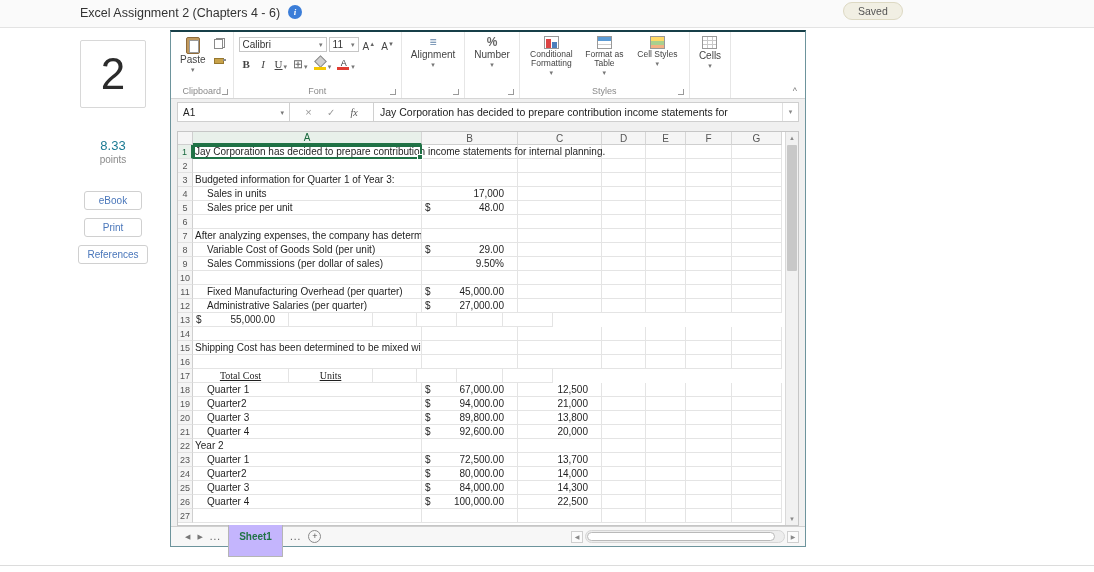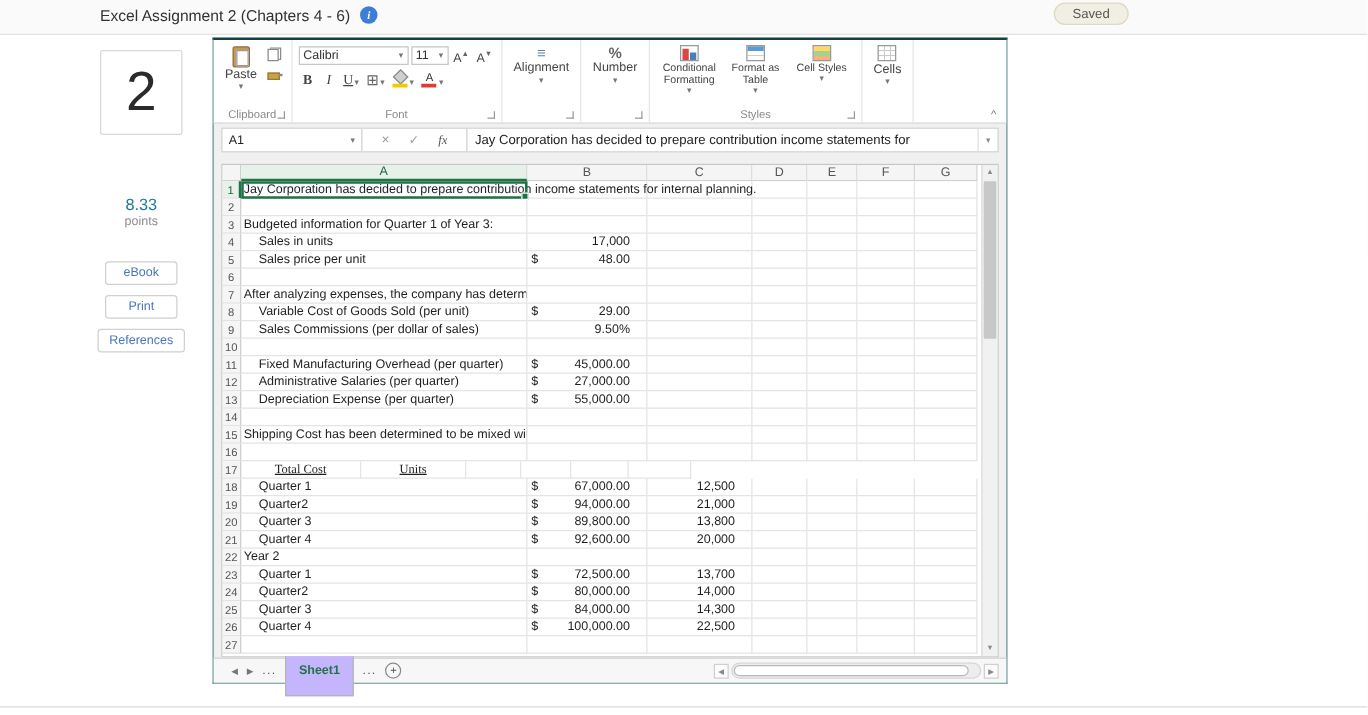--- a/index.html
+++ b/index.html
@@ -9,21 +9,21 @@
   
   .topbar{position:absolute;left:0;top:0;width:100%;height:28px;background:#fafafa;border-bottom:1px solid #e3e3e3;}
   .title{position:absolute;left:80px;top:6px;font-size:12.5px;color:#333;}
   .info-icon{position:absolute;left:288px;top:5px;width:14px;height:14px;border-radius:50%;background:#3b7dd8;color:#fff;font-size:9px;font-style:italic;font-weight:bold;text-align:center;line-height:14px;font-family:"Liberation Serif",serif;}
   .saved-pill{position:absolute;left:843px;top:2px;padding:2px 14px;background:#f1efe3;border:1px solid #ddd9c3;border-radius:9px;font-size:10.5px;color:#555;}
   .page-bottom-line{position:absolute;left:0;top:565px;width:100%;border-top:1px solid #dcdcdc;}
 
   
   .qpanel{position:absolute;left:80px;top:40px;width:66px;text-align:center;}
   .qnum-box{width:66px;height:68px;background:#fff;border:1px solid #d8d8d8;border-radius:2px;font-size:44px;color:#2b2b2b;line-height:66px;text-align:center;}
-  .points{margin-top:48px;}
+  .points{margin-top:30px;}
   .points-value{font-size:13px;color:#1b7a93;}
   .points-label{font-size:10px;color:#8a8a8a;margin-top:1px;}
   .side-buttons{margin-top:26px;display:flex;flex-direction:column;gap:8px;align-items:center;}
   .side-buttons button{min-width:58px;padding:3px 8px;background:#fff;border:1px solid #d0d0d0;border-radius:3px;color:#4976ba;font-size:10px;font-family:"Liberation Sans",sans-serif;cursor:pointer;}
 
   
   .excel{position:absolute;left:170px;top:30px;width:636px;height:517px;background:#f0f0f0;border:1px solid #6d949c;border-top:2px solid #173f48;display:flex;flex-direction:column;}
 
   
   .ribbon{height:67px;background:#fff;border-bottom:1px solid #d5d5d5;display:flex;position:relative;flex:none;}
@@ -458,21 +458,20 @@
                 <div class="val">27,000.00</div>
               </div>
               <div class="cell colC" style="width: 84px;"></div>
               <div class="cell" style="width: 44px;"></div>
               <div class="cell" style="width: 40px;"></div>
               <div class="cell" style="width: 46px;"></div>
               <div class="cell" style="width: 50px;"></div>
             </div>
             <div class="grid-row">
               <div class="row-num">13</div>
-              <div class="cell colA ind" style="width: 229px;">Depreciation Expense (per quarter)</div>
               <div class="cell colB num" style="width: 96px;">
                 <div class="sym">$</div>
                 <div class="val">55,000.00</div>
               </div>
               <div class="cell colC" style="width: 84px;"></div>
               <div class="cell" style="width: 44px;"></div>
               <div class="cell" style="width: 40px;"></div>
               <div class="cell" style="width: 46px;"></div>
               <div class="cell" style="width: 50px;"></div>
             </div>

